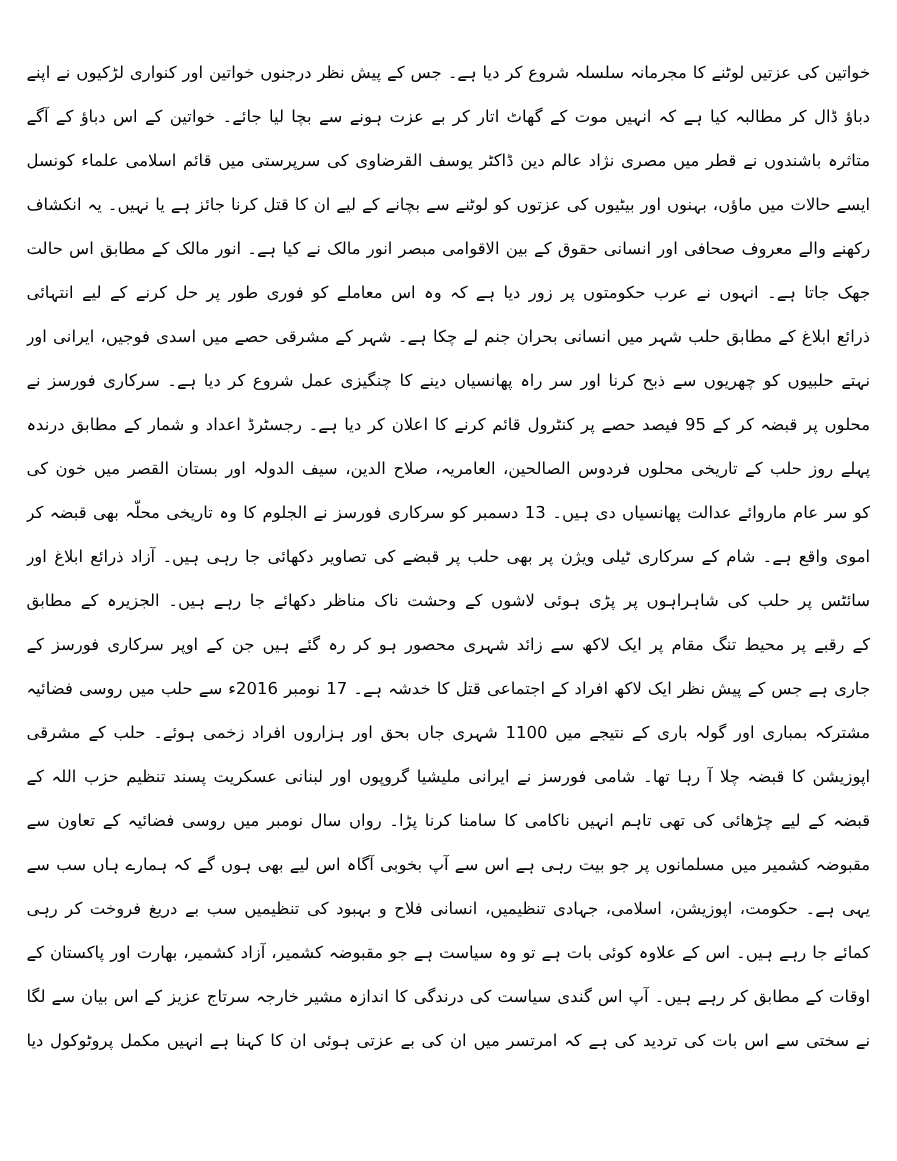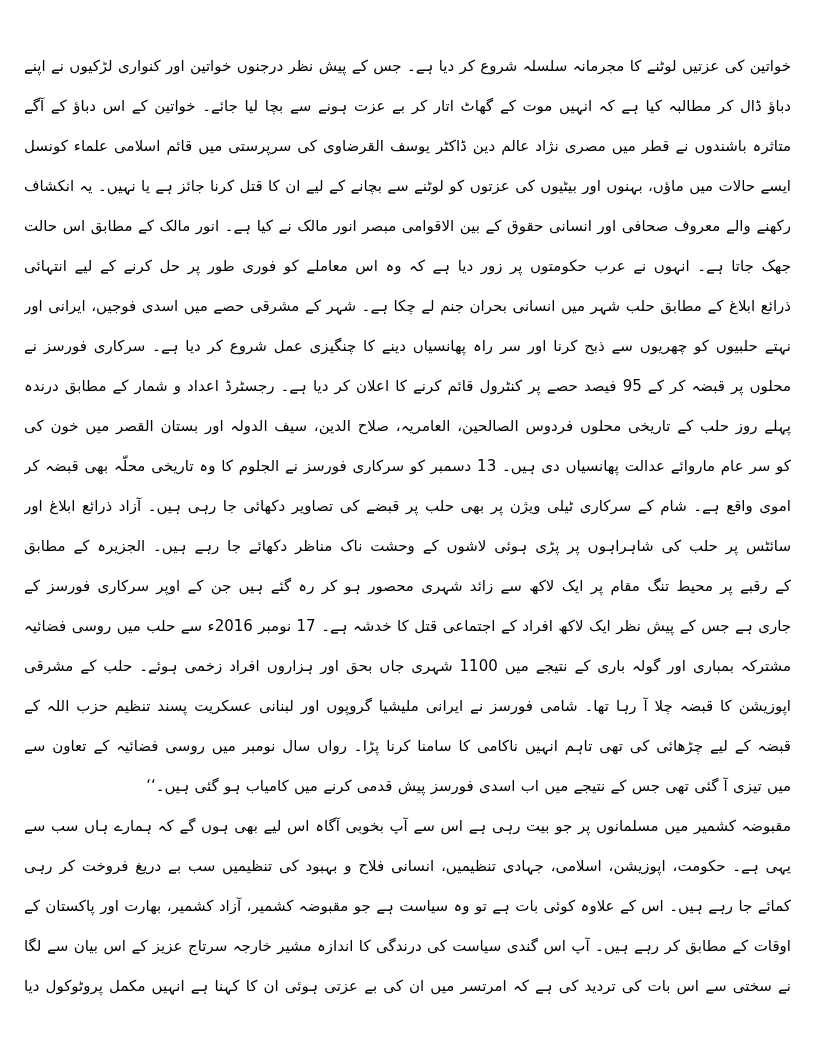--- a/index.html
+++ b/index.html
@@ -57,21 +57,20 @@
       <div class="line">محلوں پر قبضہ کر کے 95 فیصد حصے پر کنٹرول قائم کرنے کا اعلان کر دیا ہے۔ رجسٹرڈ اعداد و شمار کے مطابق درندہ صفت فورسز نے 12 دسمبر کو فتح کے</div>
       <div class="line">پہلے روز حلب کے تاریخی محلوں فردوس الصالحین، العامریہ، صلاح الدین، سیف الدولہ اور بستان القصر میں خون کی ہولی کھیلتے ہوئے 79 افراد</div>
       <div class="line">کو سر عام ماروائے عدالت پھانسیاں دی ہیں۔ 13 دسمبر کو سرکاری فورسز نے الجلوم کا وہ تاریخی محلّہ بھی قبضہ کر لیا ہے جہاں حلب کی تاریخی مسجد</div>
       <div class="line">اموی واقع ہے۔ شام کے سرکاری ٹیلی ویژن پر بھی حلب پر قبضے کی تصاویر دکھائی جا رہی ہیں۔ آزاد ذرائع ابلاغ اور سماجی رابطوں کی ویب</div>
       <div class="line">سائٹس پر حلب کی شاہراہوں پر پڑی ہوئی لاشوں کے وحشت ناک مناظر دکھائے جا رہے ہیں۔ الجزیرہ کے مطابق مشرقی حصے میں چھ کلومیٹر</div>
       <div class="line">کے رقبے پر محیط تنگ مقام پر ایک لاکھ سے زائد شہری محصور ہو کر رہ گئے ہیں جن کے اوپر سرکاری فورسز کے توپخانے کی بے رحمانہ گولہ باری</div>
       <div class="line">جاری ہے جس کے پیش نظر ایک لاکھ افراد کے اجتماعی قتل کا خدشہ ہے۔ 17 نومبر 2016ء سے حلب میں روسی فضائیہ اور اسدی فورسز کی</div>
       <div class="line">مشترکہ بمباری اور گولہ باری کے نتیجے میں 1100 شہری جاں بحق اور ہزاروں افراد زخمی ہوئے۔ حلب کے مشرقی حصے پر 2012 سے شامی</div>
       <div class="line">اپوزیشن کا قبضہ چلا آ رہا تھا۔ شامی فورسز نے ایرانی ملیشیا گروپوں اور لبنانی عسکریت پسند تنظیم حزب اللہ کے تعاون سے اس حصے پر متعدد دفعہ</div>
       <div class="line">قبضہ کے لیے چڑھائی کی تھی تاہم انہیں ناکامی کا سامنا کرنا پڑا۔ رواں سال نومبر میں روسی فضائیہ کے تعاون سے حلب پر قبضے کے لیے جھڑپوں</div>
-      <div class="line para-last">میں تیزی آ گئی تھی جس کے نتیجے میں اب اسدی فورسز پیش قدمی کرنے میں کامیاب ہو گئی ہیں۔‘‘</div>
     </div>
 
     <div>
       <div class="line">مقبوضہ کشمیر میں مسلمانوں پر جو بیت رہی ہے اس سے آپ بخوبی آگاہ اس لیے بھی ہوں گے کہ ہمارے ہاں سب سے زیادہ ’’بکنے والا سودا‘‘</div>
       <div class="line">یہی ہے۔ حکومت، اپوزیشن، اسلامی، جہادی تنظیمیں، انسانی فلاح و بہبود کی تنظیمیں سب بے دریغ فروخت کر رہی ہیں ہزاروں لگا کر لاکھوں</div>
       <div class="line">کمائے جا رہے ہیں۔ اس کے علاوہ کوئی بات ہے تو وہ سیاست ہے جو مقبوضہ کشمیر، آزاد کشمیر، بھارت اور پاکستان کے سیاستدان اپنی اپنی</div>
       <div class="line">اوقات کے مطابق کر رہے ہیں۔ آپ اس گندی سیاست کی درندگی کا اندازہ مشیر خارجہ سرتاج عزیز کے اس بیان سے لگا لیں جس میں انہوں</div>
       <div class="line">نے سختی سے اس بات کی تردید کی ہے کہ امرتسر میں ان کی بے عزتی ہوئی ان کا کہنا ہے انہیں مکمل پروٹوکول دیا گیا۔ ان کی ہر طرح ’’عزت</div>
     </div>
 

